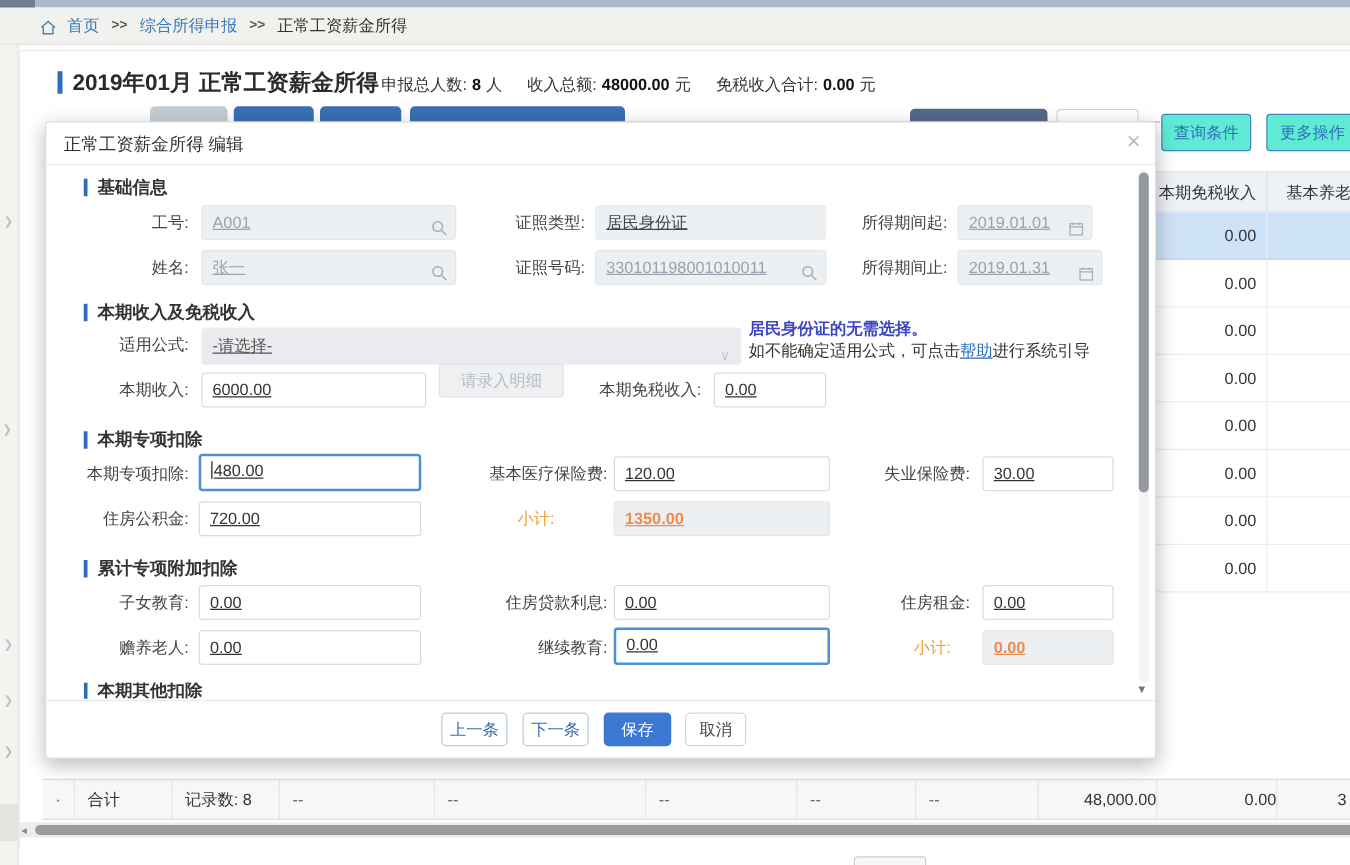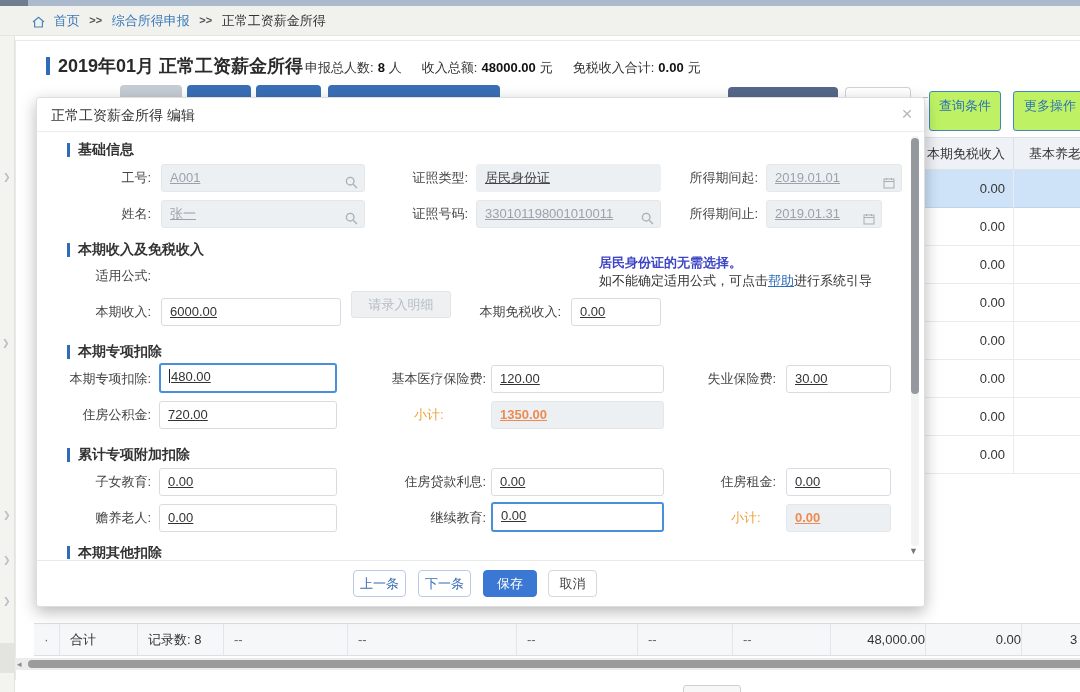--- a/index.html
+++ b/index.html
@@ -29,21 +29,21 @@
   .title-bar { left:46px; top:57px; width:4px; height:18px; background:#2e6cb8; }
   .page-title { left:58px; top:54px; font-size:18px; font-weight:bold; color:#2a2a2a; }
   .stats { left:305px; top:59px; display:flex; gap:20px; }
   .stats b { margin:0 4px; color:#111; }
 
   
   .stub { top:85px; height:13px; border-radius:4px 4px 0 0; }
   .stub-line { left:498px; top:97px; width:430px; height:1px; background:#b6bac0; }
 
   
-  .ghost-btn { top:91px; height:40px; background:#bef264; border:1px solid #3e86c4; border-radius:3px; color:#2f72b4; text-align:center; line-height:28px; }
+  .ghost-btn { top:91px; height:30px; background:#5eead4; border:1px solid #3e86c4; border-radius:3px; color:#2f72b4; text-align:center; line-height:28px; }
 
   
   .bgt-header { left:922px; top:137px; width:210px; height:33px; background:#eef1f5; border-top:1px solid #dde1e6; border-bottom:1px solid #dde1e6; }
   .bgt-h1 { position:absolute; left:0; top:0; width:91px; height:33px; line-height:32px; text-align:right; padding-right:8px; color:#333; }
   .bgt-h2 { position:absolute; left:91px; top:0; width:119px; height:33px; line-height:32px; border-left:1px solid #dde1e6; padding-left:15px; color:#333; }
   .bgt-row { left:922px; width:210px; height:38px; border-bottom:1px solid #e9ecef; background:#fff; }
   .bgt-row.hl { background:#cfe3f8; border-bottom:1px solid #bcd6f0; }
   .bgt-c1 { position:absolute; left:0; top:0; width:91px; height:38px; line-height:37px; text-align:right; padding-right:8px; color:#333; }
   .bgt-c2 { position:absolute; left:91px; top:0; width:119px; height:38px; border-left:1px solid #e9ecef; }
 
@@ -225,21 +225,21 @@
   <div class="m lab" style="left:10px;top:65px;width:104px;">工号:</div>
   <div class="m fld dis" style="left:124px;top:66px;width:204px;"><span>A001</span>
     <span class="ico"><svg width="13" height="13" viewBox="0 0 13 13">
           <circle cx="5.2" cy="5.2" r="3.8" fill="none" stroke="#a7adb5" stroke-width="1.3"></circle>
           <line x1="8.2" y1="8.2" x2="12" y2="12" stroke="#a7adb5" stroke-width="1.3"></line>
         </svg></span>
   </div>
   <div class="m fld plain" style="left:439px;top:66px;width:185px;"><span>居民身份证</span></div>
   <div class="m lab" style="left:330px;top:65px;width:101px;">证照类型:</div>
   <div class="m lab" style="left:630px;top:65px;width:91px;">所得期间起:</div>
-  <div class="m fld dis" style="left:729px;top:66px;width:136px;"><span>2019.01.01</span>
+  <div class="m fld dis" style="left:729px;top:66px;width:108px;"><span>2019.01.01</span>
     <span class="ico"><svg width="12" height="12" viewBox="0 0 12 12">
           <rect x="1" y="2" width="10" height="9" fill="none" stroke="#a7adb5" stroke-width="1"></rect>
           <line x1="1" y1="4.5" x2="11" y2="4.5" stroke="#a7adb5" stroke-width="1"></line>
           <line x1="3.5" y1="1" x2="3.5" y2="3" stroke="#a7adb5" stroke-width="1"></line>
           <line x1="8.5" y1="1" x2="8.5" y2="3" stroke="#a7adb5" stroke-width="1"></line>
         </svg></span>
   </div>
 
   <div class="m lab" style="left:10px;top:101px;width:104px;">姓名:</div>
   <div class="m fld dis" style="left:124px;top:102px;width:204px;"><span>张一</span>
@@ -264,20 +264,24 @@
           <line x1="8.5" y1="1" x2="8.5" y2="3" stroke="#a7adb5" stroke-width="1"></line>
         </svg></span>
   </div>
 
   <div class="m sec" style="left:14px;top:143px;">
     <span class="sec-bar"></span>
     <span class="sec-txt">本期收入及免税收入</span>
   </div>
 
   <div class="m lab" style="left:10px;top:163px;width:104px;">适用公式:</div>
+  <div class="m fld plain" style="left:124px;top:164px;width:432px;height:30px;line-height:28px;background:#e9ebee;color:#555;">
+    <span>-请选择-</span>
+    <span class="sel-chev">∨</span>
+  </div>
   <div class="m hint1" style="left:562px;top:156px;">居民身份证的无需选择。</div>
   <div class="m hint2" style="left:562px;top:174px;">
     <span>如不能确定适用公式，可点击</span><a class="hint-link">帮助</a><span>进行系统引导</span>
   </div>
 
   <div class="m lab" style="left:10px;top:199px;width:104px;">本期收入:</div>
   <div class="m fld" style="left:124px;top:200px;width:180px;"><span>6000.00</span></div>
   <div class="m mini-btn" style="left:314px;top:193px;width:100px;">请录入明细</div>
   <div class="m lab" style="left:410px;top:199px;width:114px;">本期免税收入:</div>
   <div class="m fld" style="left:534px;top:200px;width:90px;"><span>0.00</span></div>

